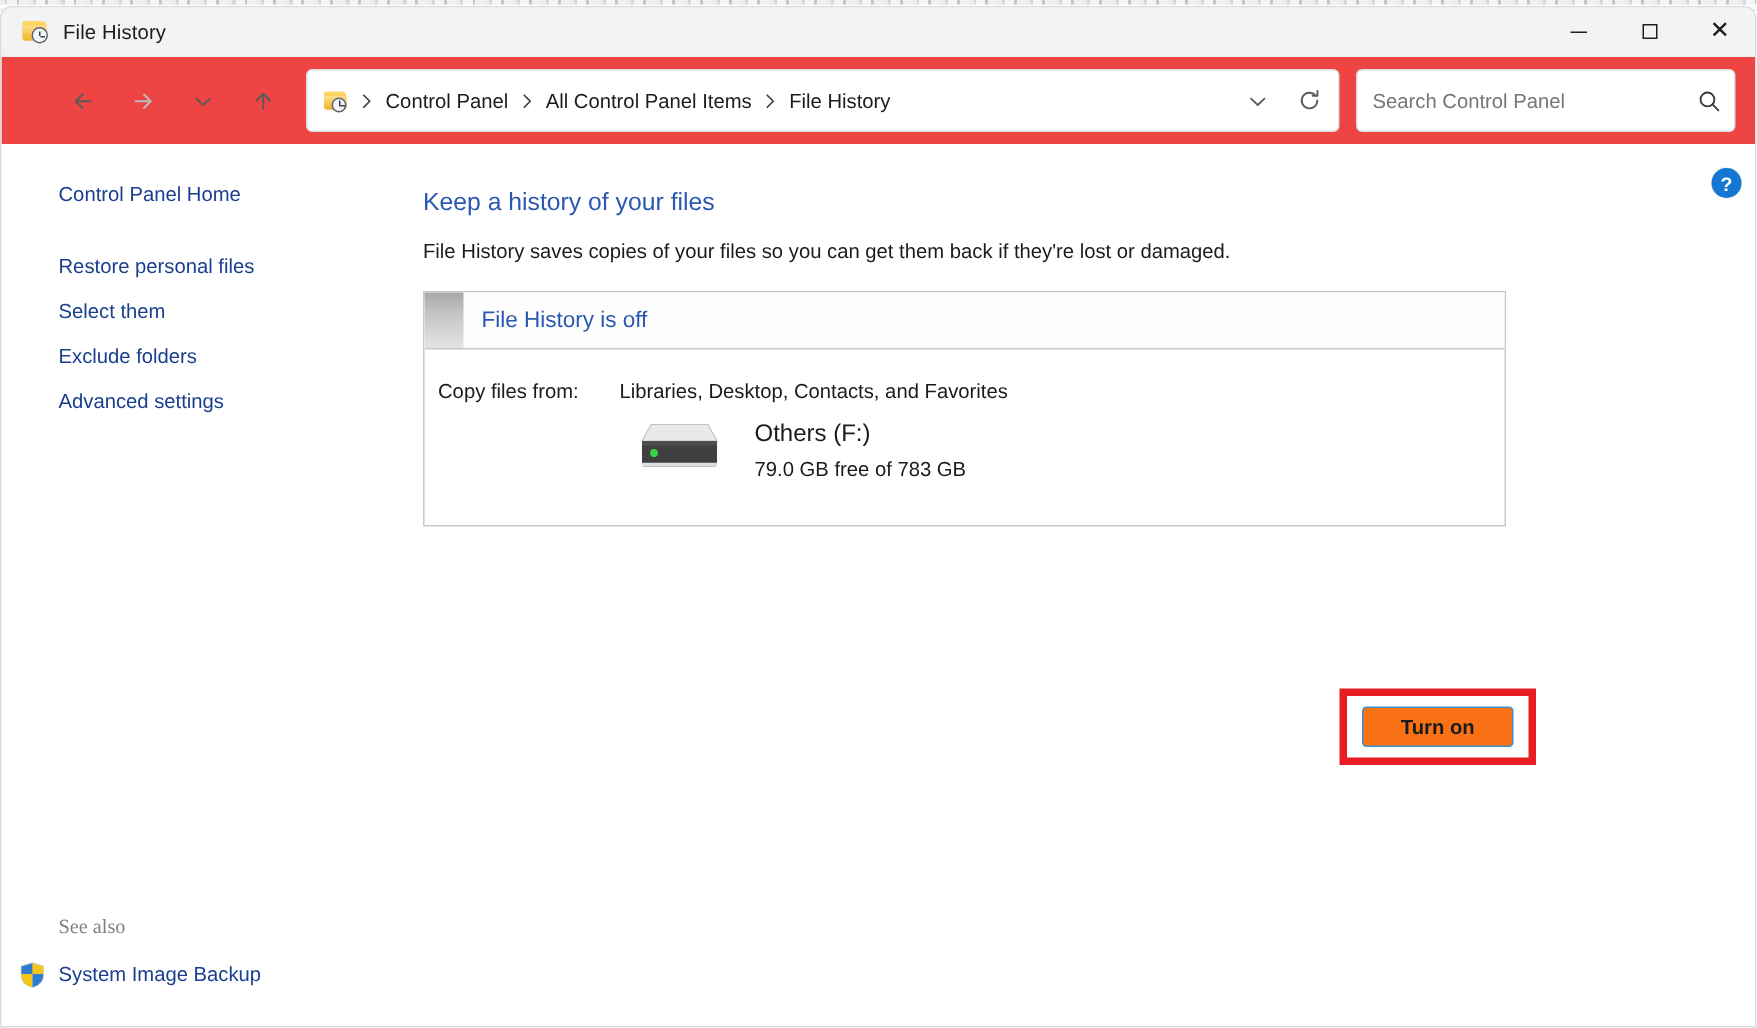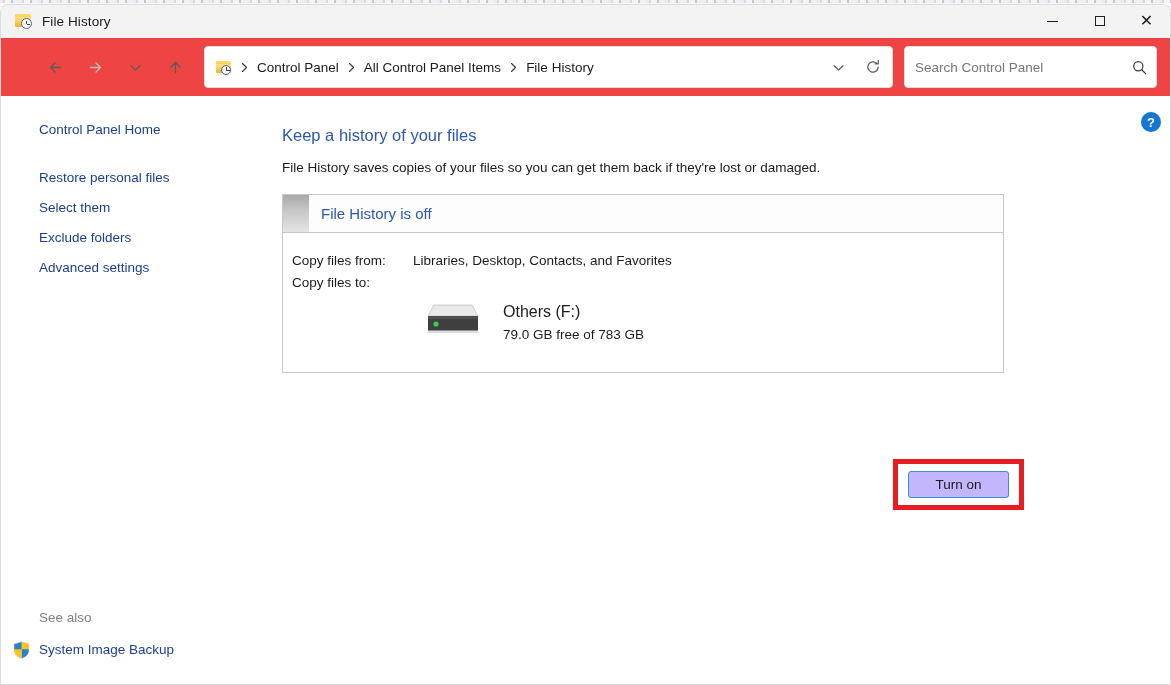--- a/index.html
+++ b/index.html
@@ -178,21 +178,21 @@
     text-decoration: none;
     white-space: nowrap;
   }
   .side-gap { height: 18px; }
 
   .seealso {
     position: absolute; left: 0; bottom: 19px; width: 280px;
   }
   .seealso-title {
     font-size: 13.5px; color: #808080;
-    padding-left: 38px; line-height: 30px;
+    padding-left: 38px; line-height: 30px; font-family: Liberation Serif, serif;
   }
   .seealso .side-link { line-height: 30px; }
   .shield-row { display: flex; align-items: center; }
   .shield {
     width: 17px; height: 18px; margin-left: 12px; flex: none;
     position: relative;
   }
   .shield svg { display: block; }
   .shield-row .side-link { padding-left: 9px; }
 
@@ -253,27 +253,28 @@
   
   .btn-wrap {
     position: absolute; left: 612px; top: 363px;
     width: 131px; height: 51px;
     border: 5px solid #e81c23;
     background: #ffffff;
     display: flex; align-items: center; justify-content: center;
   }
   .turn-on {
     width: 101px; height: 27px;
-    background: #c4b5fd;
+    background: #f97316;
     border: 1px solid #3a8fd0;
     border-radius: 3px;
     font-family: "Liberation Sans", sans-serif;
     font-size: 13.5px; color: #1b1b1b;
     display: flex; align-items: center; justify-content: center;
     cursor: pointer;
+    font-weight: bold;
   }
 </style>
 </head>
 <body>
 
 <div class="bg-window">
   <div class="bg-noise"></div>
 </div>
 
 <div class="window">
@@ -417,23 +418,20 @@
           <div class="panel-strip"></div>
           <div class="panel-head-text">File History is off</div>
         </div>
 
         <div class="panel-body">
           <div class="row">
             <div class="row-label">Copy files from:</div>
             <div class="row-value">Libraries, Desktop, Contacts, and Favorites</div>
           </div>
 
-          <div class="row">
-            <div class="row-label">Copy files to:</div>
-          </div>
 
           <div class="drive-row">
             <div class="drive-spacer"></div>
             <div class="drive-icon">
               <svg width="56" height="34" viewBox="0 0 56 34">
                 <path d="M9 2 L47 2 L53 13 L3 13 Z" fill="#e9e9e9" stroke="#c4c4c4" stroke-width="0.8"></path>
                 <rect x="3" y="13" width="50" height="17" rx="1.5" fill="#3f3f3f"></rect>
                 <rect x="3" y="13" width="50" height="3" fill="#4d4d4d"></rect>
                 <rect x="3" y="27.5" width="50" height="2.5" fill="#dedede"></rect>
                 <circle cx="11" cy="21" r="2.6" fill="#39d14a"></circle>

